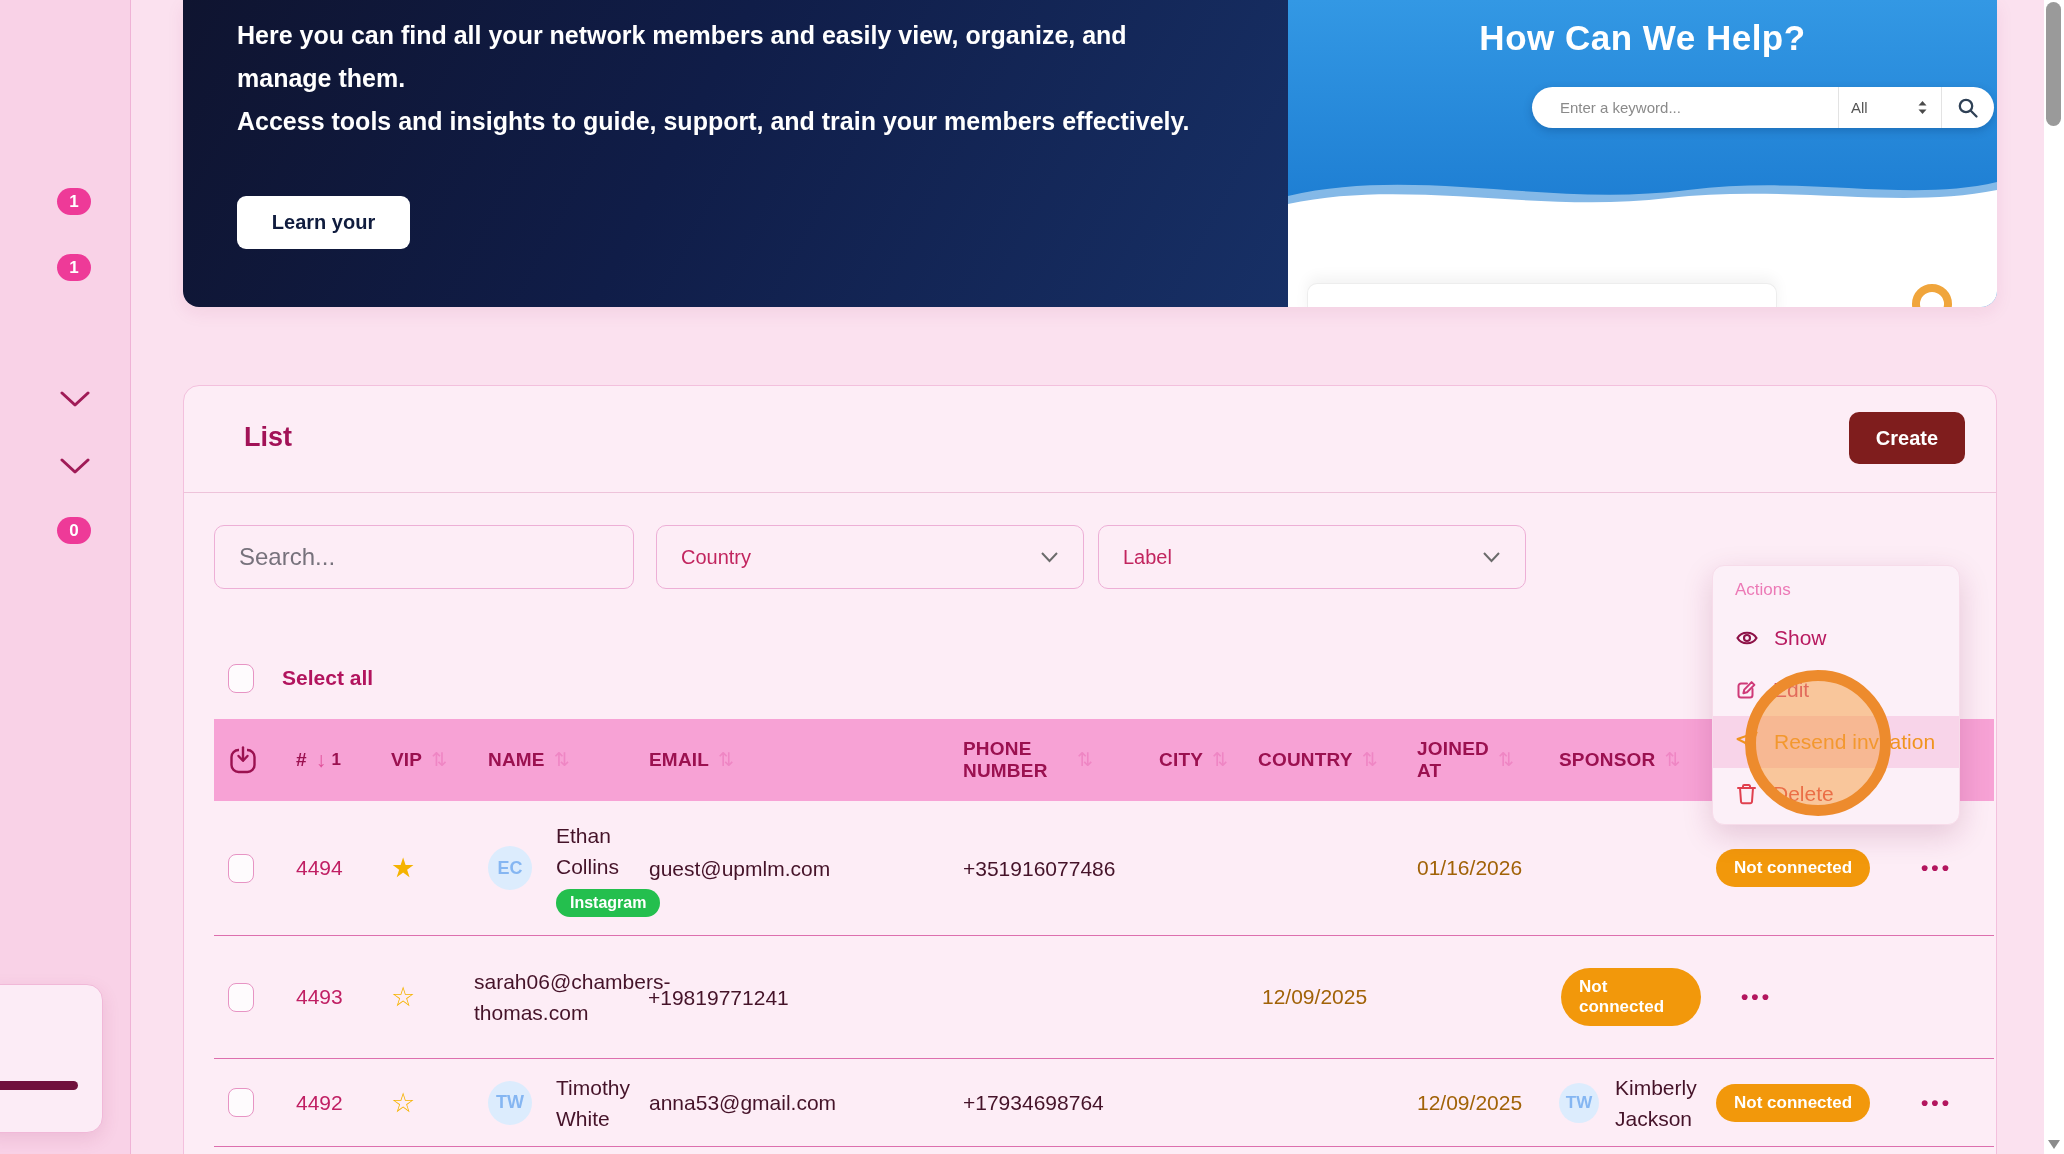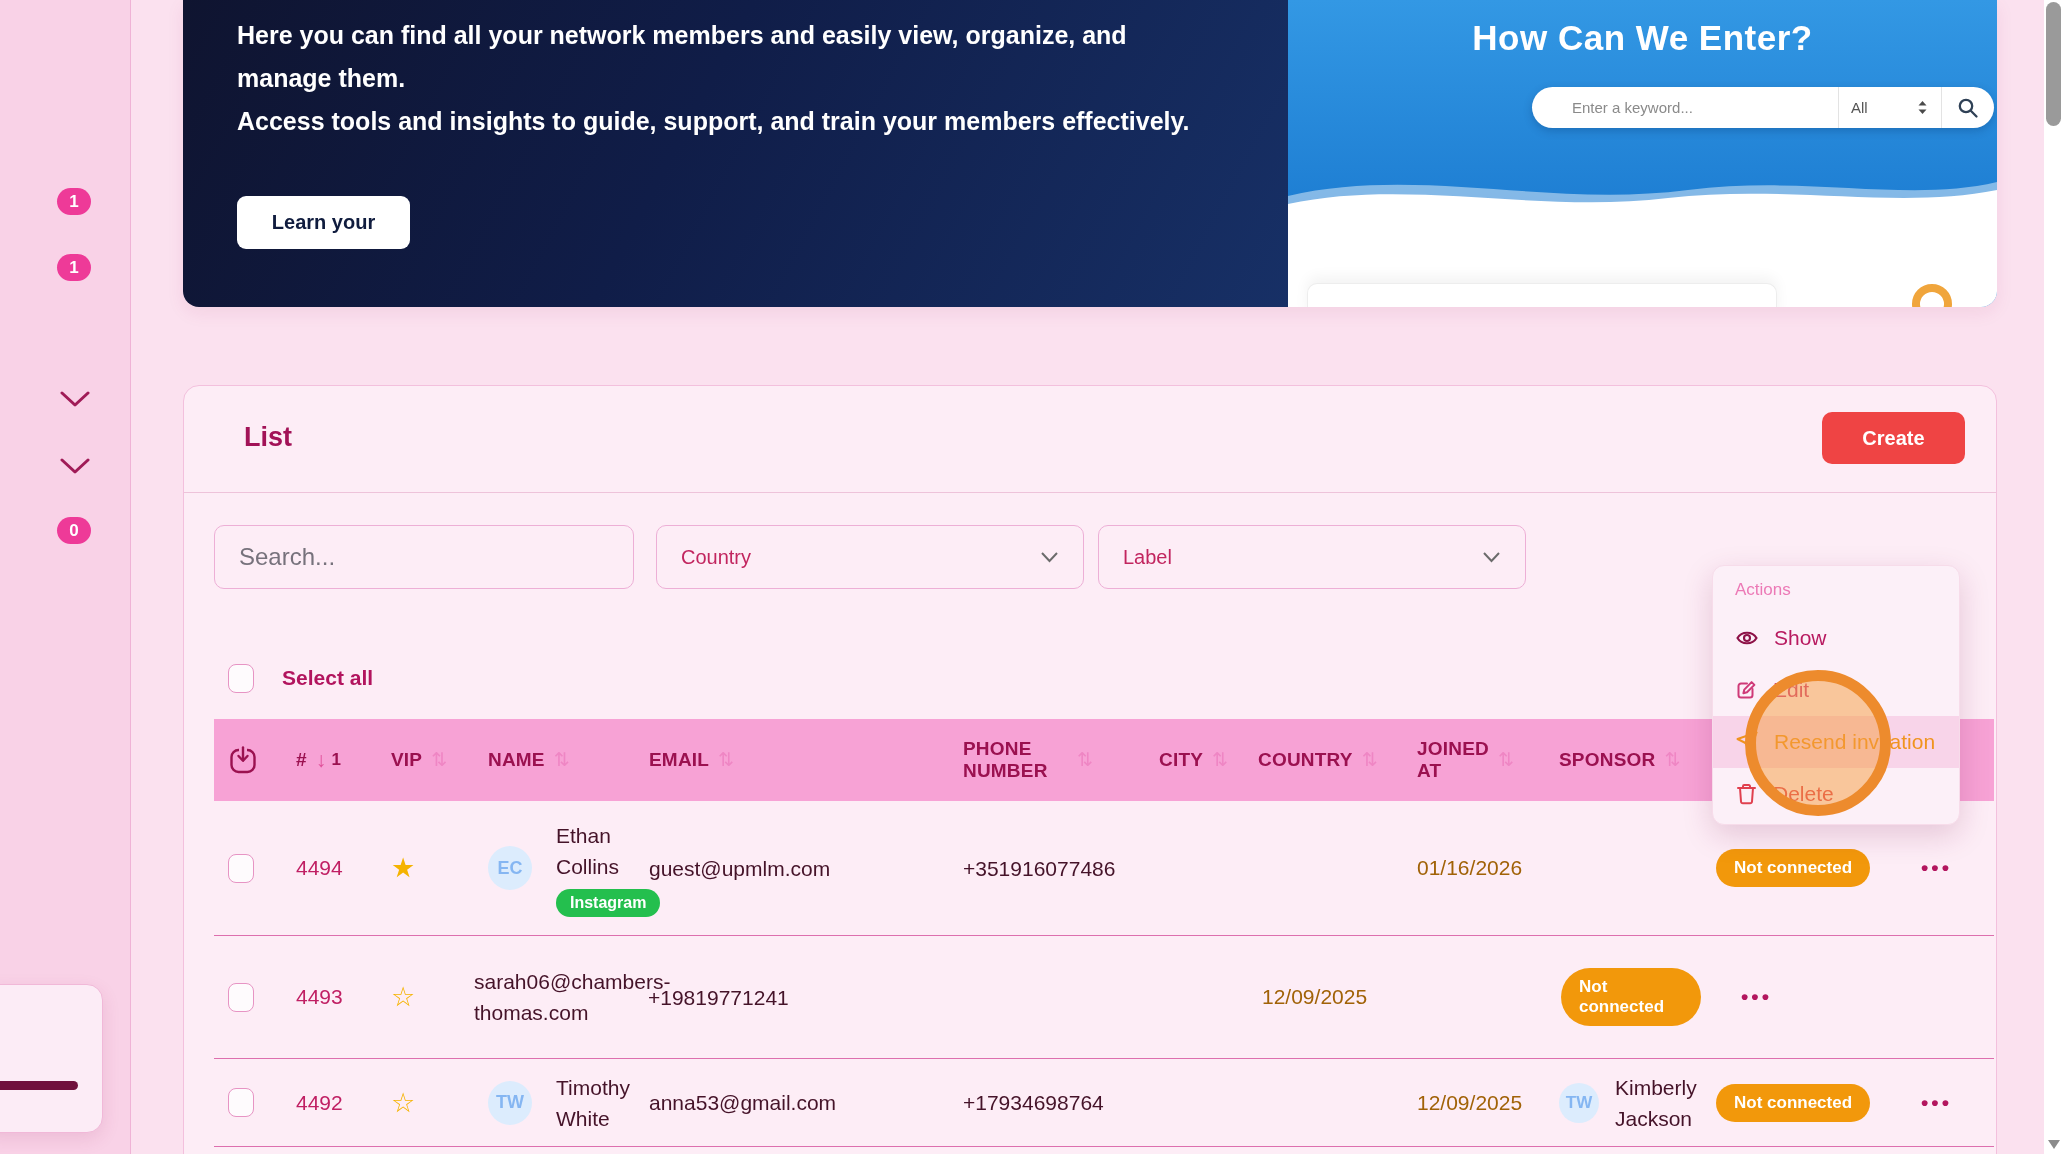--- a/index.html
+++ b/index.html
@@ -15,36 +15,36 @@
 
   
   .banner-card { position:absolute; left:183px; top:0; width:1814px; height:307px; border-radius:0 0 16px 16px; overflow:hidden; display:flex; box-shadow:0 6px 18px rgba(150,30,90,.08); }
   .banner-left { position:relative; width:1105px; height:100%; background:linear-gradient(118deg,#0f1430 0%,#101d48 45%,#173066 100%); padding:14px 0 0 54px; }
   .banner-left p { width:990px; color:#fff; font-size:25px; font-weight:600; line-height:43px; }
   .learn-more { position:absolute; left:54px; top:196px; width:173px; height:53px; background:#fff; border:none; border-radius:9px; color:#101c3e; font-weight:bold; font-size:20px; font-family:inherit; display:flex; align-items:center; justify-content:center; cursor:pointer; }
 
   .help-panel { position:relative; flex:1; background:linear-gradient(180deg,#3398e4 0%,#1d7dd2 70%); overflow:hidden; }
   .help-title { position:absolute; top:18px; left:0; right:0; text-align:center; color:#fff; font-size:35px; font-weight:bold; letter-spacing:.5px; }
   .help-pill { position:absolute; left:244px; top:87px; width:462px; height:41px; background:#fff; border-radius:21px; display:flex; align-items:center; overflow:hidden; box-shadow:0 3px 8px rgba(0,40,90,.25); }
-  .help-pill input { flex:1; border:none; outline:none; padding-left:40px; font-size:15px; color:#333; font-family:inherit; background:transparent; }
+  .help-pill input { flex:1; border:none; outline:none; padding-left:28px; font-size:15px; color:#333; font-family:inherit; background:transparent; }
   .help-pill input::placeholder { color:#8a8a8a; }
   .pill-div { width:1px; height:41px; background:#e3e3e3; }
   .pill-all { width:102px; height:100%; display:flex; align-items:center; justify-content:space-between; padding:0 12px; cursor:pointer; }
   .pill-all span { font-size:15px; color:#555; }
   .pill-search { width:52px; height:100%; display:flex; align-items:center; justify-content:center; cursor:pointer; }
   .help-wave { position:absolute; left:0; top:158px; width:100%; height:62px; }
   .help-white { position:absolute; left:0; top:218px; right:0; bottom:0; background:#fff; }
   .help-card { position:absolute; left:19px; top:283px; width:470px; height:40px; background:#fff; border:1px solid #ededed; border-bottom:none; border-radius:10px 10px 0 0; box-shadow:0 -6px 14px rgba(0,0,0,.05); }
   .help-ring { position:absolute; left:624px; top:284px; width:40px; height:40px; border:8px solid #f0a53c; border-radius:50%; }
 
   
   .list-card { position:absolute; left:183px; top:385px; width:1814px; height:815px; background:#fdedf6; border:1px solid #f3c0dd; border-radius:16px 16px 0 0; }
   .card-head { position:absolute; top:0; left:0; right:0; height:107px; border-bottom:1px solid #eec3da; }
   .card-title { position:absolute; left:60px; top:36px; font-size:27px; font-weight:bold; color:#a21257; }
-  .create-btn { position:absolute; right:31px; top:26px; width:143px; height:52px; background:#ef4444; border:none; border-radius:10px; color:#fff; font-weight:bold; font-size:20px; font-family:inherit; display:flex; align-items:center; justify-content:center; cursor:pointer;margin-left:40px; }
+  .create-btn { position:absolute; right:31px; top:26px; width:116px; height:52px; background:#7f1d1d; border:none; border-radius:10px; color:#fff; font-weight:bold; font-size:20px; font-family:inherit; display:flex; align-items:center; justify-content:center; cursor:pointer;margin-left:40px; }
 
   .filters { position:absolute; top:139px; left:30px; display:flex; }
   .f-search { width:420px; height:64px; border:1.5px solid #edafd6; border-radius:10px; background:transparent; padding-left:24px; font-size:24px; color:#444; font-family:inherit; outline:none; }
   .f-search::placeholder { color:#77727c; }
   .f-select { height:64px; width:428px; border:1.5px solid #edafd6; border-radius:10px; display:flex; align-items:center; justify-content:space-between; padding:0 24px; cursor:pointer; }
   .f-select span { font-size:20px; color:#c2255f; }
   .f-country { margin-left:22px; } .f-label { margin-left:14px; }
 
   .select-row { position:absolute; top:272px; left:44px; height:40px; display:flex; align-items:center; }
   .checkbox { width:26px; height:29px; border:1.5px solid #e794c4; border-radius:8px; background:#fefbfd; cursor:pointer; }
@@ -119,21 +119,21 @@
       </div>
   </aside>
 
   <section class="banner-card">
     <div class="banner-left">
       <p>Here you can find all your network members and easily view, organize, and manage them.</p>
       <p>Access tools and insights to guide, support, and train your members effectively.</p>
       <button class="learn-more">Learn your</button>
     </div>
     <div class="help-panel">
-      <div class="help-title">How Can We Enter?</div>
+      <div class="help-title">How Can We Help?</div>
       <div class="help-pill">
         <input type="text" placeholder="Enter a keyword..." style="">
         <div class="pill-div"></div>
         <div class="pill-all">
           <span>All</span>
           <svg width="13" height="17" viewBox="0 0 13 17">
             <path d="M2.5 6.5 L6.5 2 L10.5 6.5 Z" fill="#4a4a4a"></path>
               <path d="M2.5 10.5 L6.5 15 L10.5 10.5 Z" fill="#4a4a4a"></path>
           </svg>
         </div>

